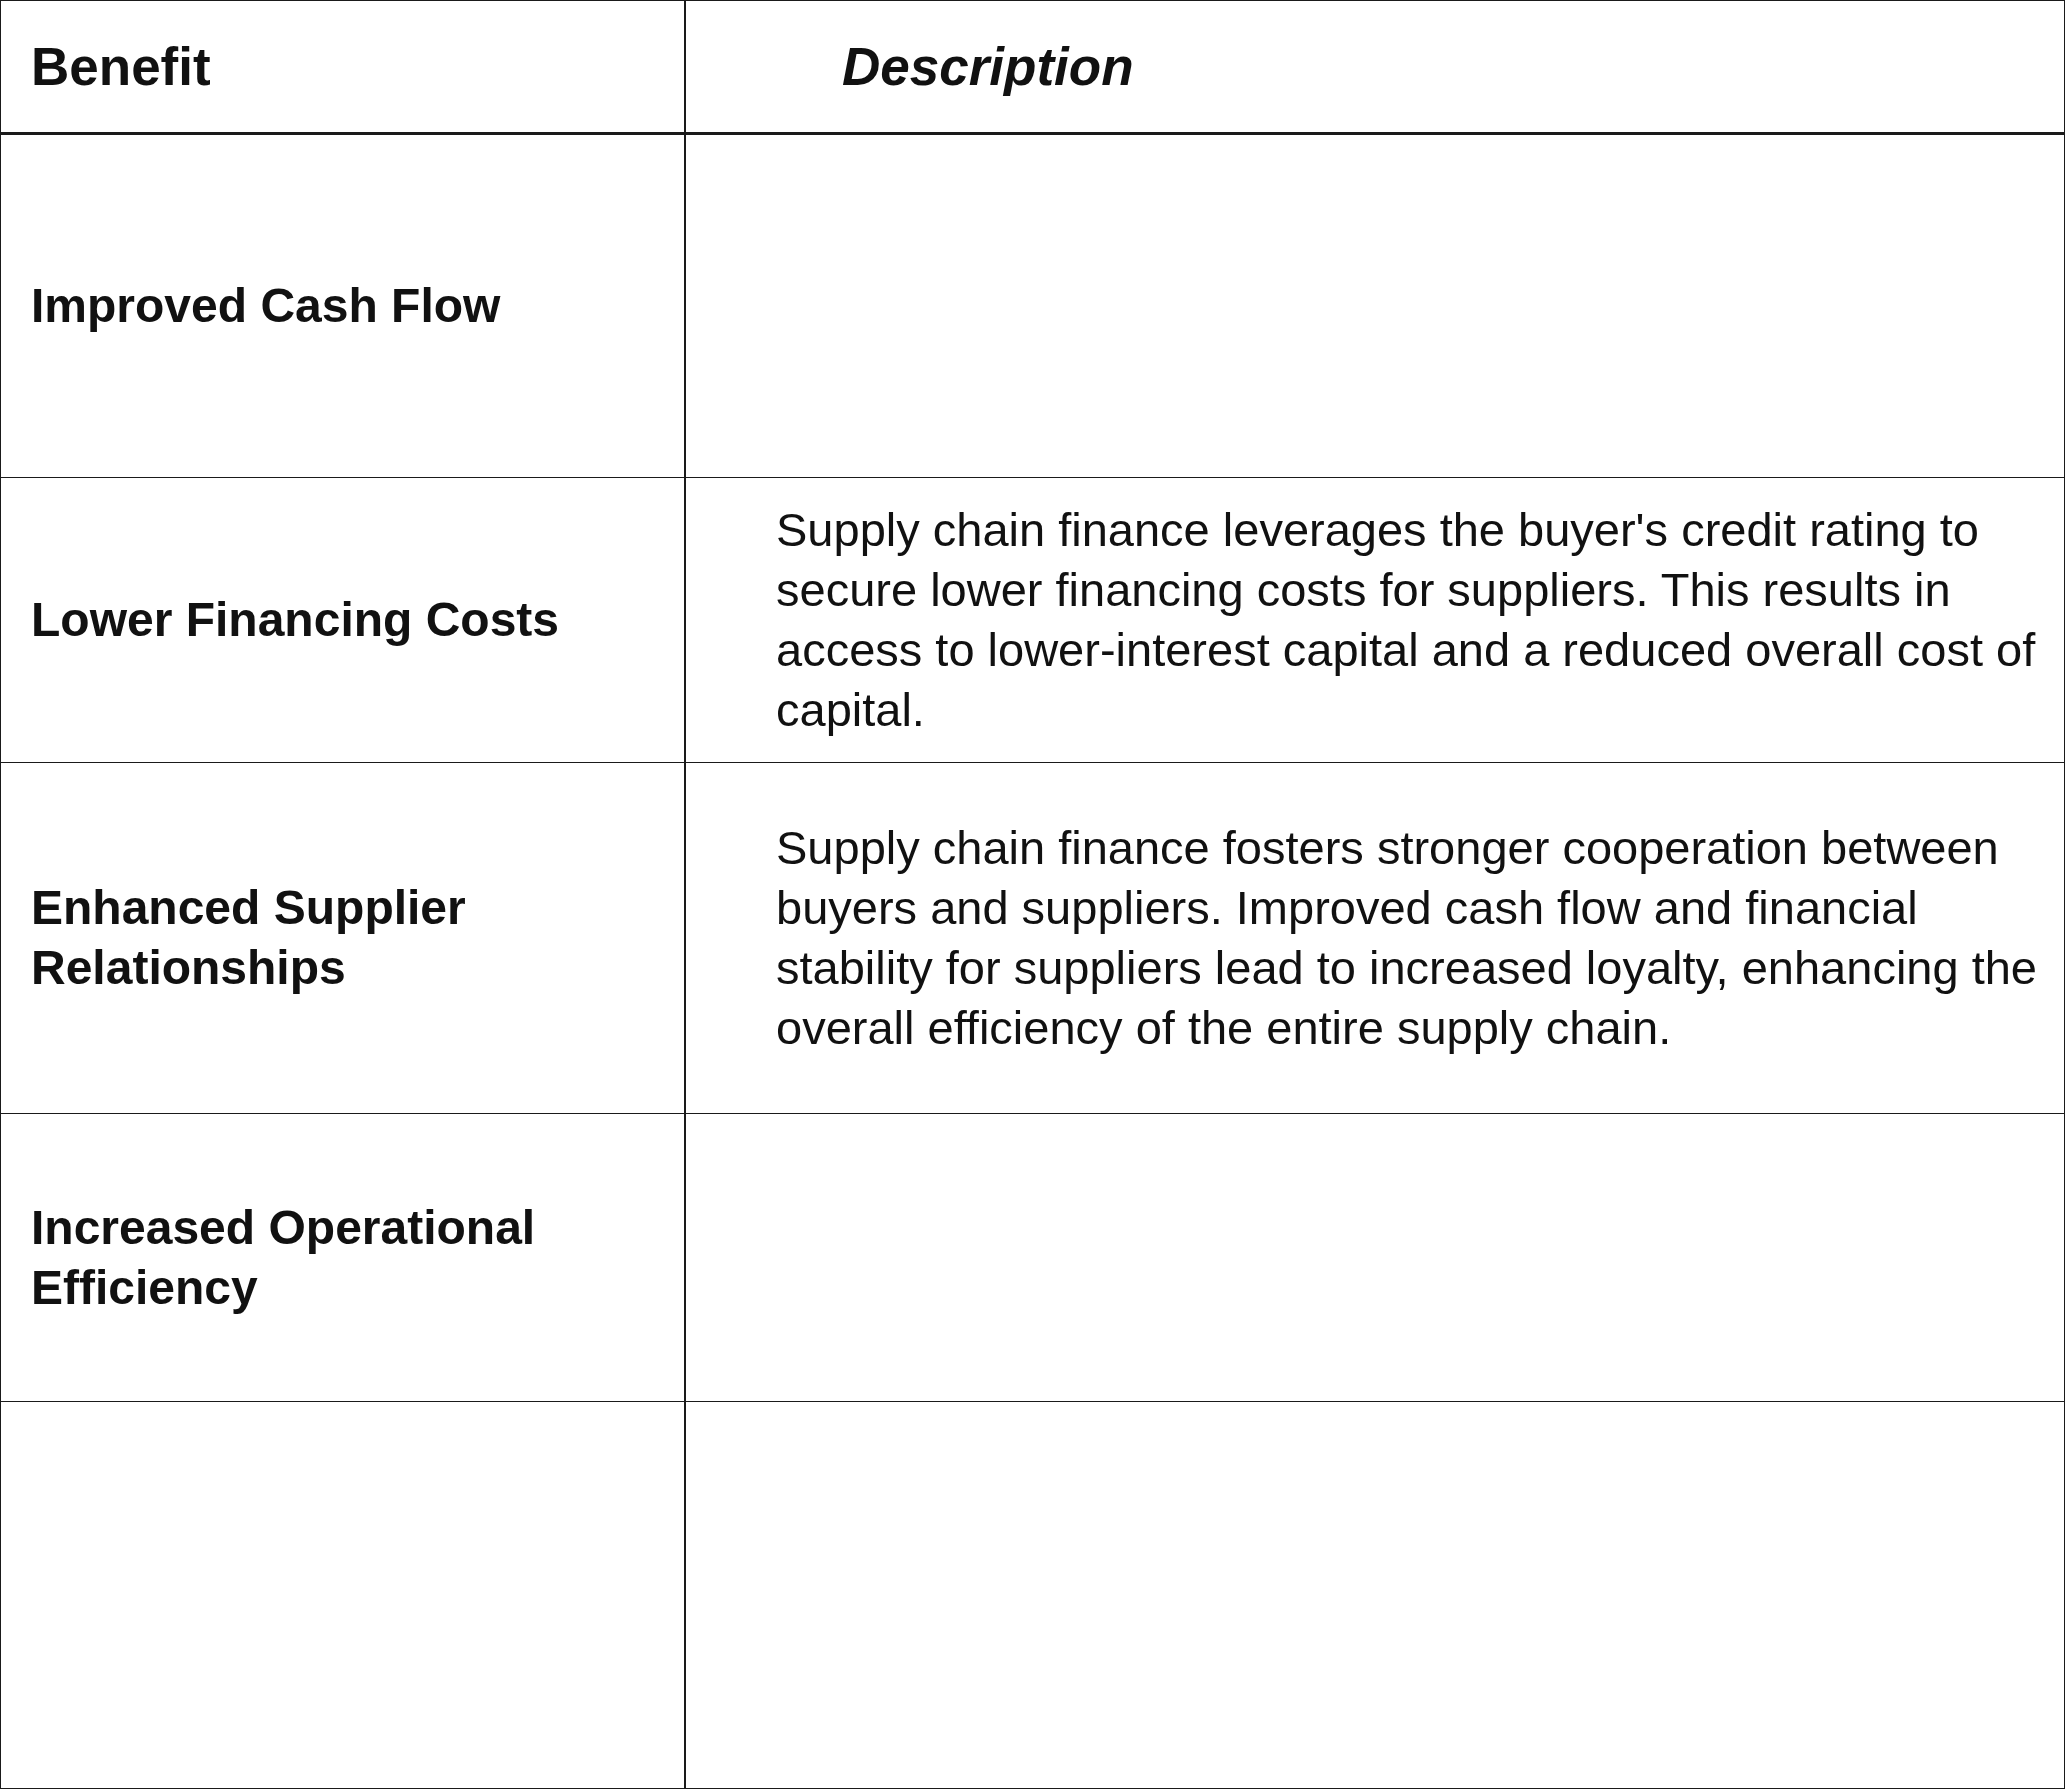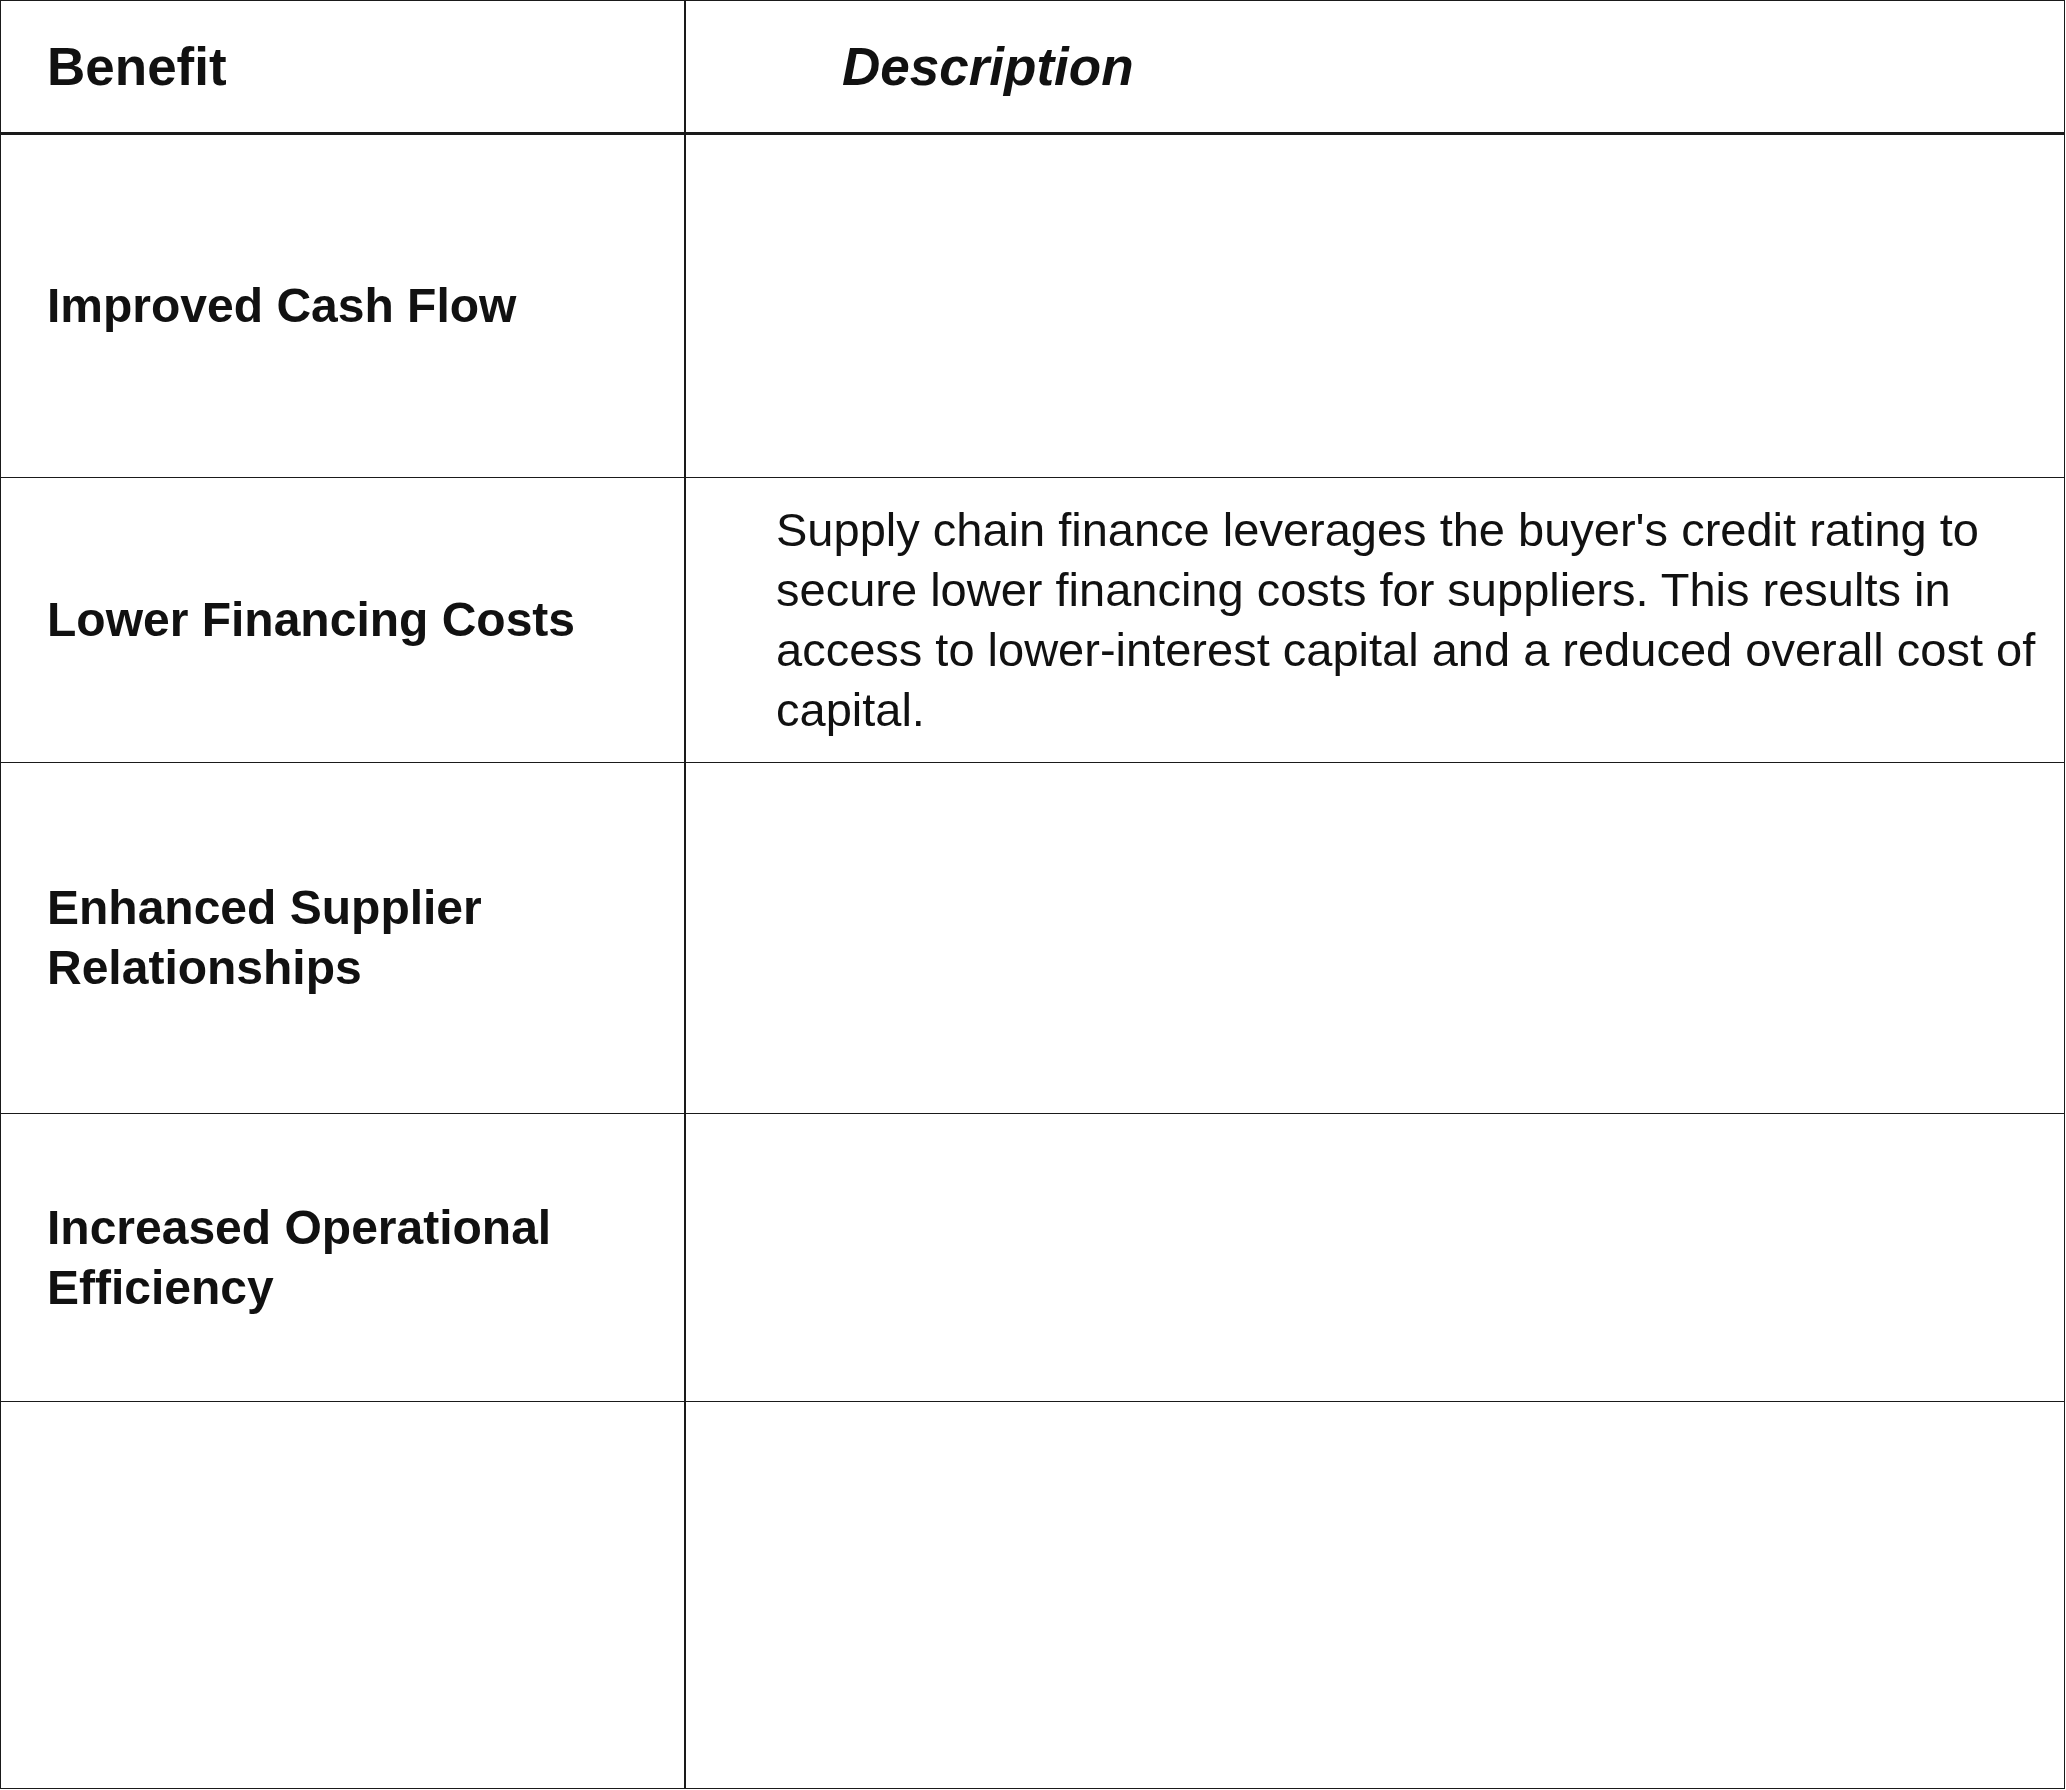--- a/index.html
+++ b/index.html
@@ -17,21 +17,21 @@
     border-bottom: 1.5px solid #1a1a1a;
     box-sizing: border-box;
   }
   .row.last { border-bottom: none; }
   .row.header { border-bottom: 3.1px solid #1a1a1a; }
   .divider {
     position: absolute; top: 0; bottom: 0; left: 683px;
     width: 1.5px; background: #1a1a1a;
   }
   .cell-benefit {
-    position: absolute; left: 46px; width: 633px; top: 0; bottom: 0;
+    position: absolute; left: 30px; width: 633px; top: 0; bottom: 0;
     display: flex; align-items: center;
     font-weight: bold; font-size: 48px; line-height: 60px;
   }
   .cell-desc {
     position: absolute; left: 775px; right: 15.3px; top: 0; bottom: 0;
     display: flex; align-items: center;
     font-size: 47px; line-height: 60px;
   }
   .header .cell-benefit { font-size: 53px; }
   .header .cell-desc { left: 841px; font-weight: bold; font-size: 53px; font-style: italic; }
@@ -51,20 +51,21 @@
     <div class="cell-benefit">Improved Cash Flow</div>
   </div>
 
   <div class="row" style="top:477px;height:285px;">
     <div class="cell-benefit">Lower Financing Costs</div>
     <div class="cell-desc">Supply chain finance leverages the buyer's credit rating to secure lower financing costs for suppliers. This results in access to lower-interest capital and a reduced overall cost of capital.</div>
   </div>
 
   <div class="row" style="top:762px;height:351px;">
     <div class="cell-benefit">Enhanced Supplier Relationships</div>
+    <div class="cell-desc">Supply chain finance fosters stronger cooperation between buyers and suppliers. Improved cash flow and financial stability for suppliers lead to increased loyalty, enhancing the overall efficiency of the entire supply chain.</div>
   </div>
 
   <div class="row" style="top:1113px;height:288px;">
     <div class="cell-benefit">Increased Operational Efficiency</div>
   </div>
 
   <div class="row last" style="top:1401px;height:386px;">
   </div>
 </div>
 

